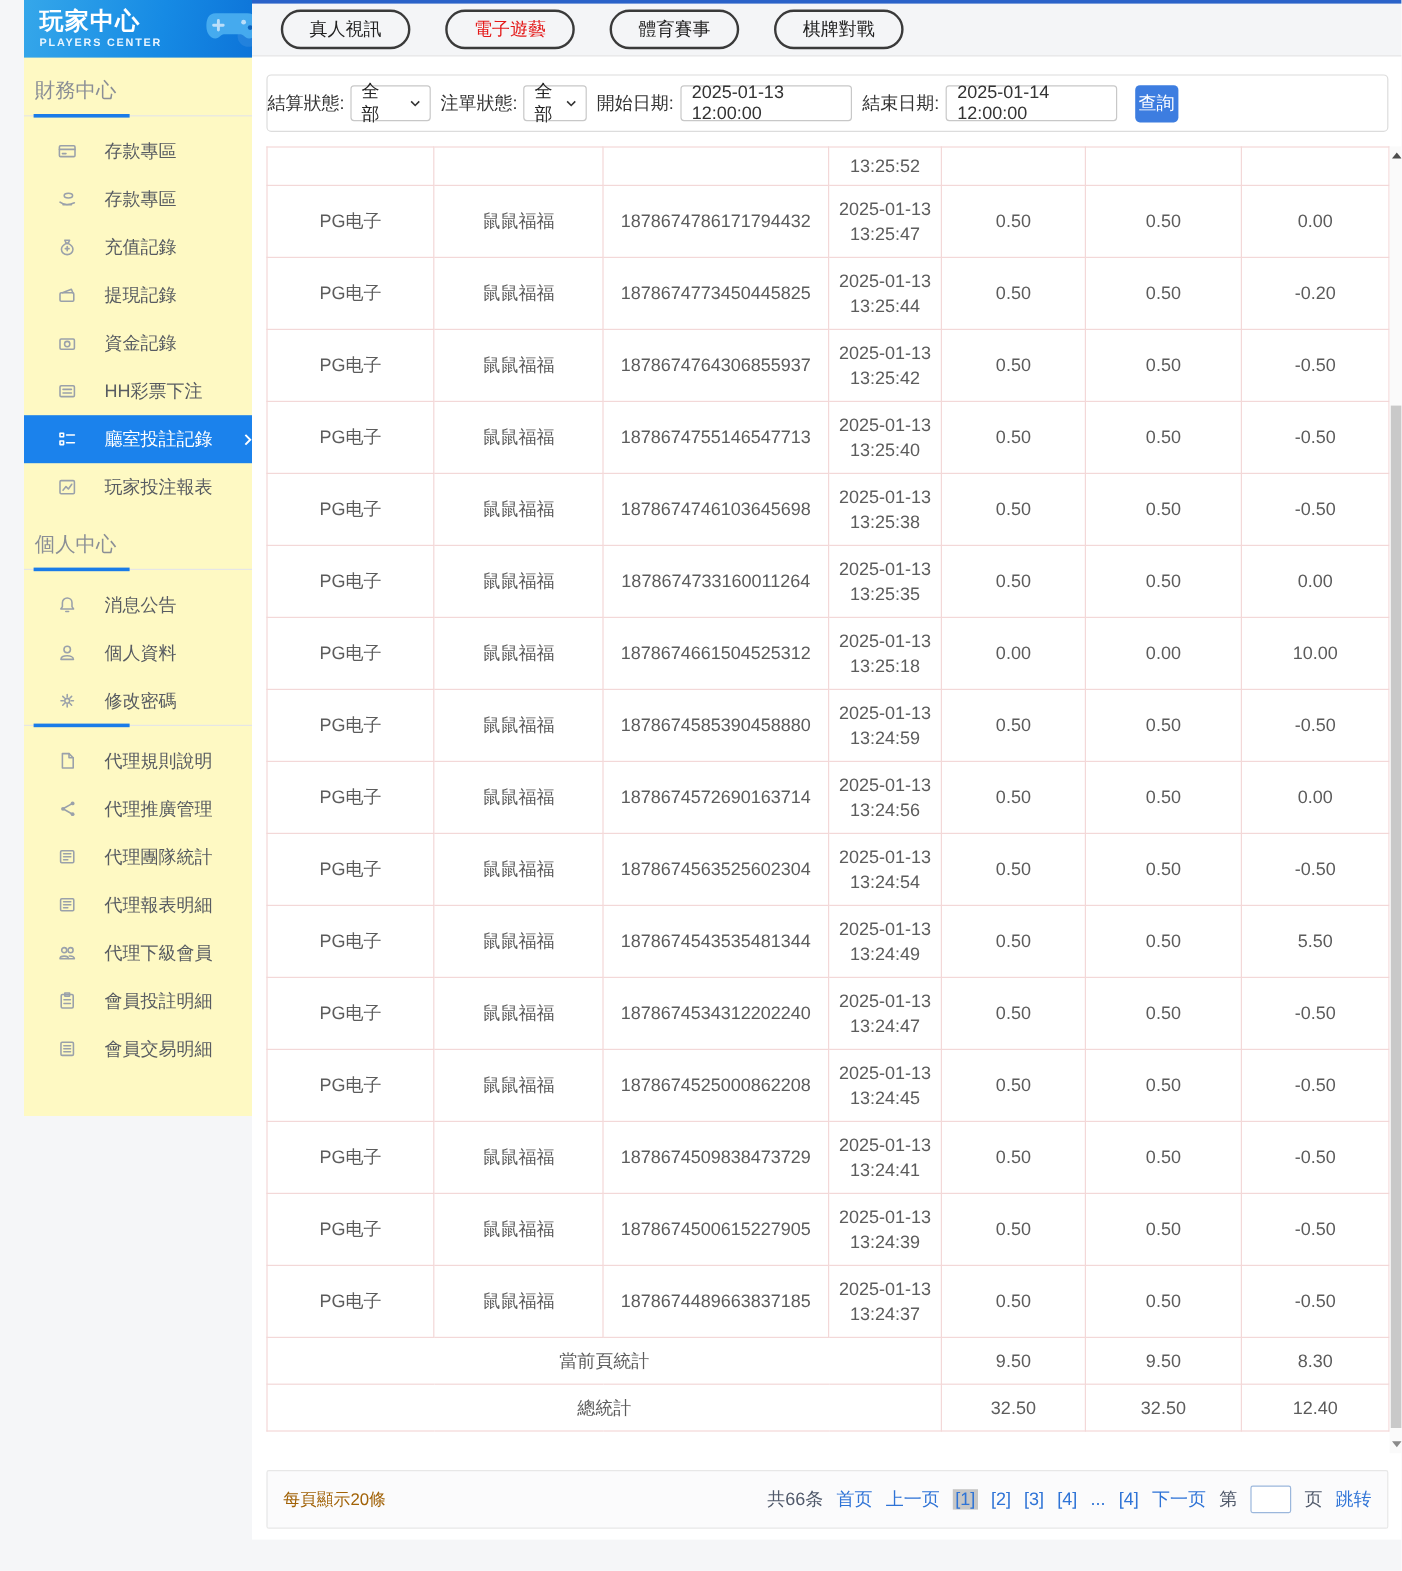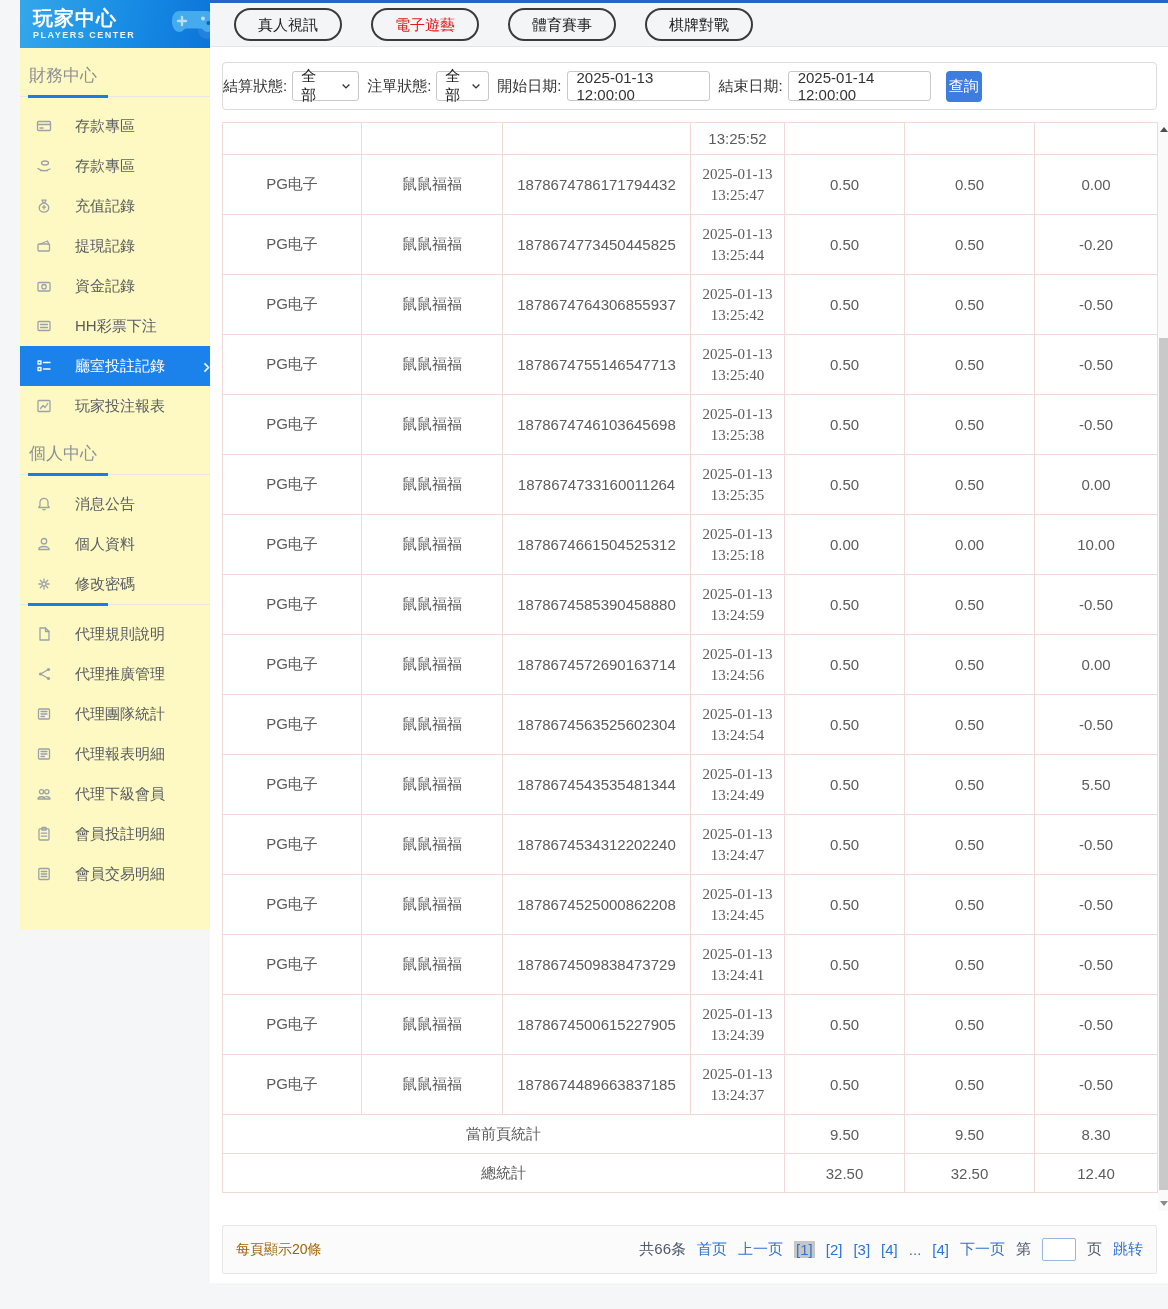--- a/index.html
+++ b/index.html
@@ -9,21 +9,21 @@
   
   .sidebar { position:absolute; left:0; top:0; width:210px; height:930px; background:#fef9c3; border-right:1px solid #e9e9e9;margin-left:20px; }
   .side-header { position:relative; height:48px; background:linear-gradient(100deg,#35a7ea 0%,#168ae4 55%,#0b6fd6 100%); padding:6px 0 0 13px; overflow:hidden; }
   .side-title { color:#fff; font-size:20px; font-weight:bold; letter-spacing:1px; line-height:24px; }
   .side-sub { color:#eaf6ff; font-size:9px; letter-spacing:1.5px; font-weight:bold; }
   .controller { position:absolute; right:8px; top:4px; opacity:.85; }
   .section-title { color:#8b8f96; font-size:17px; padding:16px 0 9px 9px; }
   .section-underline { position:relative; border-bottom:1px solid #e6e6e6; }
   .section-underline::after { content:""; position:absolute; left:8px; bottom:-2px; width:80px; height:3px; background:#1a7ce8; }
   .menu { list-style:none; padding-top:9px; }
-  .menu-item { height:40px; display:flex; align-items:center; padding-left:16px; cursor:pointer; position:relative; }
+  .menu-item { height:40px; display:flex; align-items:center; padding-left:28px; cursor:pointer; position:relative; }
   .menu-item .icon { width:16px; height:16px; margin-right:23px; display:inline-flex; }
   .menu-item .icon svg { width:16px; height:16px; stroke:#9aa1aa; fill:none; stroke-width:1.3; stroke-linecap:round; stroke-linejoin:round; }
   .menu-item .icon svg .f { fill:#9aa1aa; stroke:none; }
   .menu-item .lbl { font-size:15px; color:#585c62; }
   .menu-item.selected { background:#1b82ec; }
   .menu-item.selected .lbl { color:#fff; }
   .menu-item.selected .icon svg { stroke:#fff; }
   .menu-item .chev { position:absolute; right:16px; width:13px; height:13px; }
   .menu-item .chev svg { width:13px; height:13px; stroke:#fff; fill:none; stroke-width:2; }
 
@@ -43,21 +43,21 @@
   .date-box { border:1px solid #c8c8c8; border-radius:3px; height:30px; width:143px; display:flex; align-items:center; padding-left:9px; font-size:15px; color:#333; margin-right:9px; background:#fff; }
   .search-btn { margin-left:6px; width:36px; height:31px; background:#3d7de0; color:#fff; font-size:15px; border:none; border-radius:4px; cursor:pointer; }
 
   
   .table-wrap { position:absolute; left:12px; top:122px; }
   table { border-collapse:collapse; table-layout:fixed; width:935px; }
   td { border:1px solid #f3d8d8; text-align:center; vertical-align:middle; font-size:15px; color:#5c5c5c; overflow:hidden; }
   tr.partial td { height:32px; }
   tr.data td { height:60px; }
   tr.summary td { height:39px; }
-  .dline { line-height:21px;font-family:Liberation Serif, serif; }
+  .dline { line-height:21px; }
 
   
   .vscroll { position:absolute; left:948px; top:122px; width:11px; height:1089px; background:#fafafa; }
   .sb-arrow { position:absolute; left:0; width:11px; height:13px; display:flex; align-items:center; justify-content:center; }
   .sb-arrow.up { top:1px; } .sb-arrow.down { bottom:1px; }
   .tri-up { width:0; height:0; border-left:4px solid transparent; border-right:4px solid transparent; border-bottom:5px solid #4d4d4d; }
   .tri-down { width:0; height:0; border-left:4px solid transparent; border-right:4px solid transparent; border-top:5px solid #8a8a8a; }
   .sb-thumb { position:absolute; left:1px; top:216px; width:9px; height:852px; background:#c9c9c9; }
 
   

